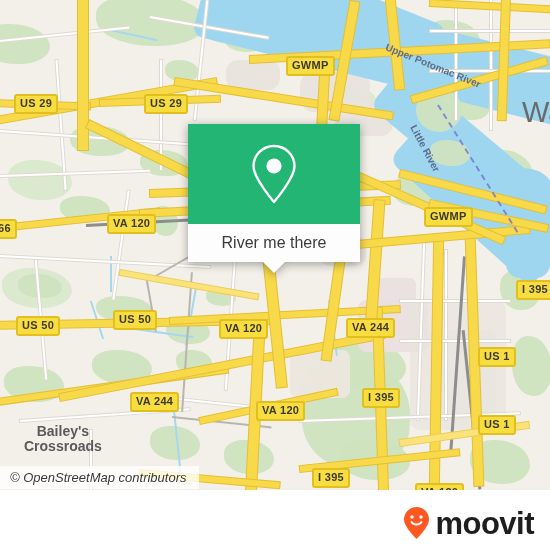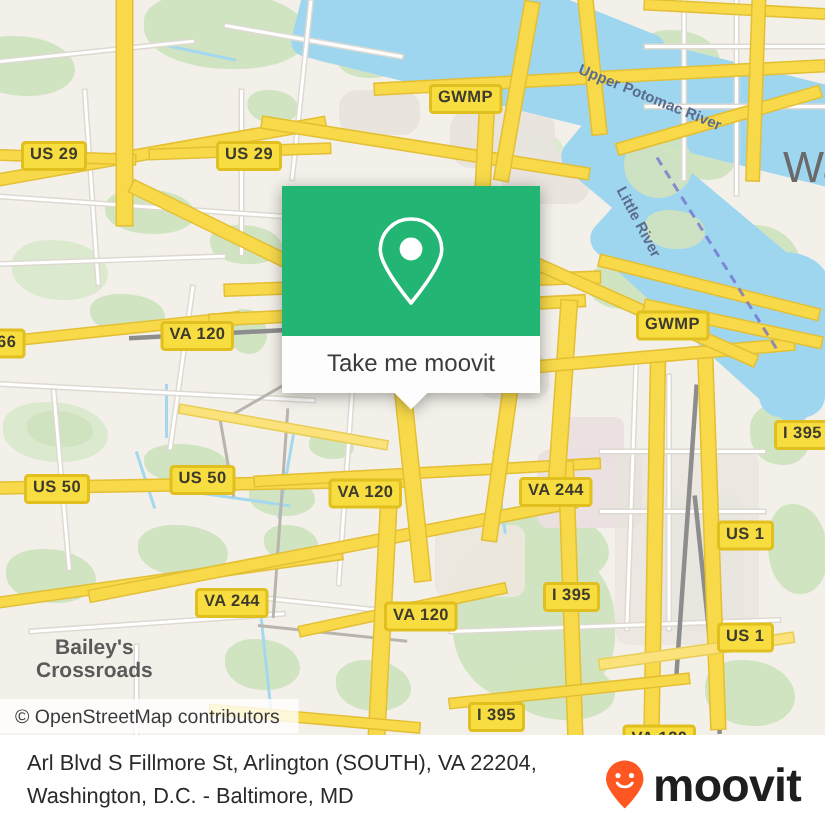--- a/index.html
+++ b/index.html
@@ -56,21 +56,21 @@
   .card-foot span{font-size:16px;color:#3b3b3b;}
   .tail{
     position:absolute;left:50%;top:138px;width:0;height:0;margin-left:-11px;
     border-left:11px solid transparent;border-right:11px solid transparent;
     border-top:11px solid #fdfdfd;
   }
 
   
   .attrib{
     position:absolute;left:0;top:466px;background:rgba(255,255,255,.80);
-    padding:4px 12px 4px 10px;font-size:13px;color:#3a3a3a;white-space:nowrap;
+    padding:4px 12px 4px 10px;font-size:13px;color:#3a3a3a;white-space:nowrap;font-style:italic;
   }
 
   
   .footer{position:absolute;left:0;top:490px;width:550px;height:60px;background:#fff;}
   .footer-text{
     position:absolute;left:18px;top:8px;width:390px;
     font-size:14.5px;line-height:22px;color:#2a2a2a;
   }
   .brand{position:absolute;right:16px;top:16px;display:flex;align-items:center;gap:5px;}
   .brand-word{font-size:31px;font-weight:bold;color:#1e1e1e;letter-spacing:-.5px;line-height:1;}
@@ -251,30 +251,26 @@
   </div>
 
   <div class="card">
     <div class="card-head">
       <svg width="56" height="64" viewBox="0 0 56 64">
         <path d="M28 4 C16.5 4 7.5 13 7.5 24.5 C7.5 36 28 60 28 60 C28 60 48.5 36 48.5 24.5 C48.5 13 39.5 4 28 4 Z" fill="none" stroke="#ffffff" stroke-width="2.4" stroke-linejoin="round"></path>
         <circle cx="28" cy="24" r="7.6" fill="#ffffff"></circle>
       </svg>
     </div>
     <div class="card-foot">
-      <span>Take me moovit</span>
+      <span>River me there</span>
     </div>
     <div class="tail"></div>
   </div>
 
   <div class="footer">
-    <div class="footer-text">
-      <div>Arl Blvd S Fillmore St, Arlington (SOUTH), VA 22204,</div>
-      <div>Washington, D.C. - Baltimore, MD</div>
-    </div>
     <div class="brand">
       <svg width="27" height="34" viewBox="0 0 27 34">
         <path d="M13.5 1 C6.6 1 1 6.6 1 13.5 C1 21 13.5 33 13.5 33 C13.5 33 26 21 26 13.5 C26 6.6 20.4 1 13.5 1 Z" fill="#ff5722"></path>
         <circle cx="9" cy="11" r="1.7" fill="#ffffff"></circle>
         <circle cx="18" cy="11" r="1.7" fill="#ffffff"></circle>
         <path d="M8.5 16 C10.5 19.4 16.5 19.4 18.5 16" fill="none" stroke="#ffffff" stroke-width="1.9" stroke-linecap="round"></path>
       </svg>
       <span class="brand-word">moovit</span>
     </div>
   </div>

